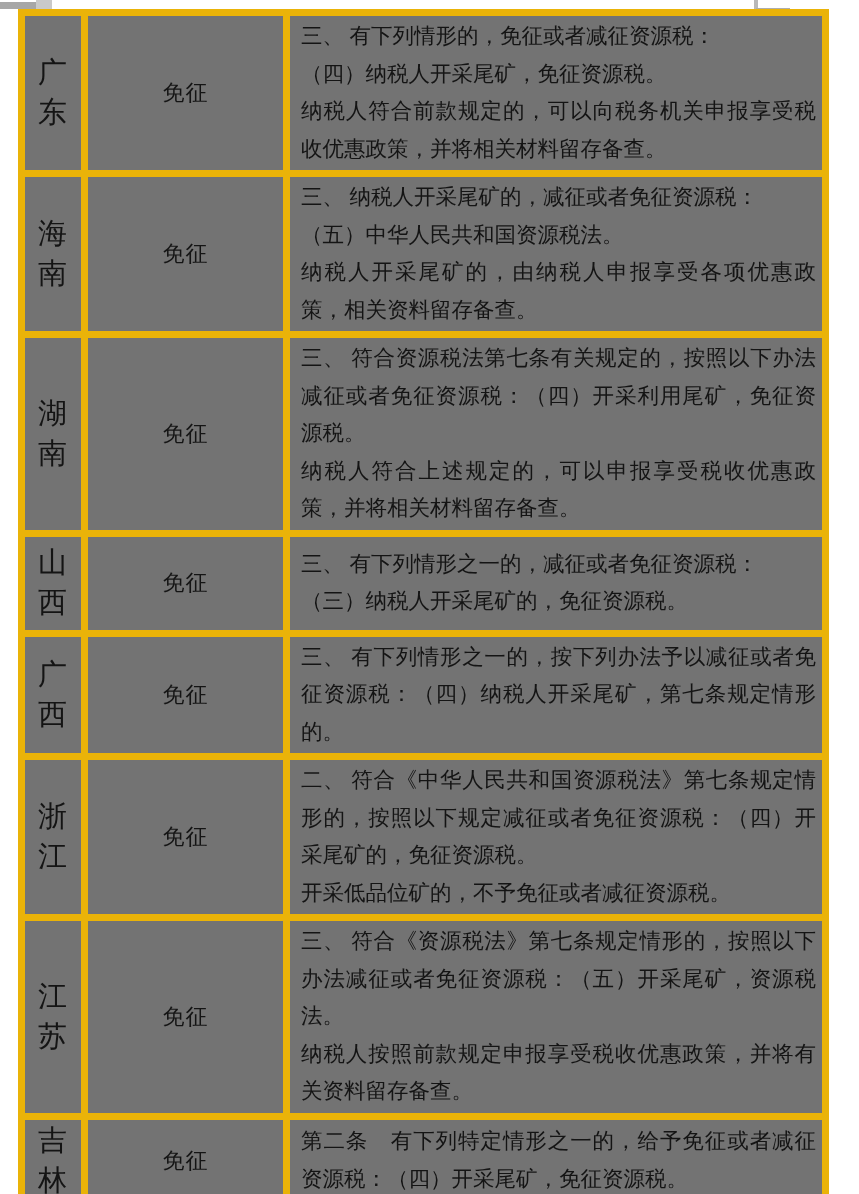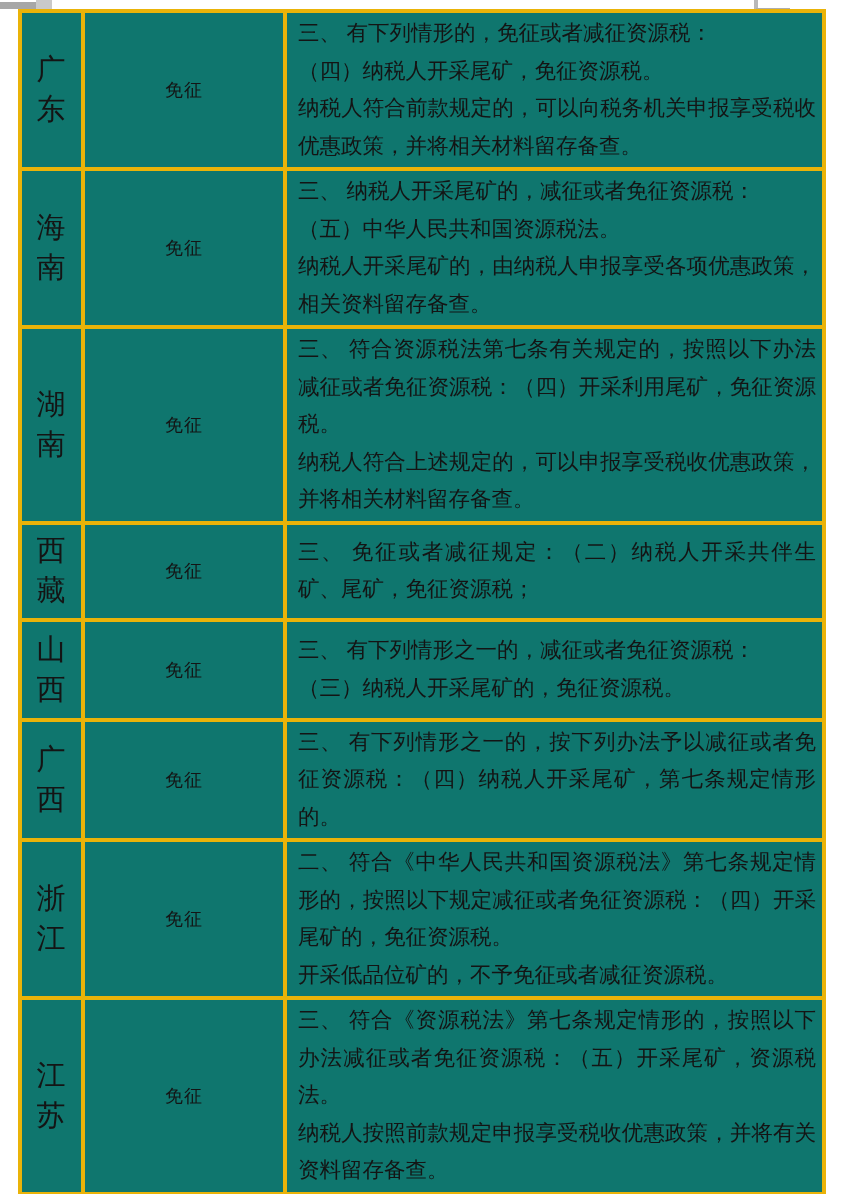--- a/index.html
+++ b/index.html
@@ -29,34 +29,34 @@
 
   table.policy-table {
     position: absolute;
     left: 18px;
     top: 9px;
     width: 804px;
     border-collapse: collapse;
     table-layout: fixed;
   }
   .policy-table td {
-    border: 4px solid #eab308;
-    background: #0f766e;
+    border: 7px solid #eab308;
+    background: #737373;
     overflow: hidden;
   }
   .c-prov {
     text-align: center;
     vertical-align: middle;
     font-size: 29px;
     letter-spacing: 1px;
   }
   .c-status {
     text-align: center;
     vertical-align: middle;
-    font-size: 18px;
+    font-size: 22px;
     letter-spacing: 1px;
   }
   .c-policy {
     vertical-align: middle;
     padding: 2px 6px 2px 11px;
     font-size: 21.5px;
     line-height: 37.5px;
   }
   .para {
     text-align: justify;
@@ -104,27 +104,20 @@
 
       <tr style="height:150px">
         <td class="c-prov">湖南</td>
         <td class="c-status">免征</td>
         <td class="c-policy">
           <div class="para">三、 符合资源税法第七条有关规定的，按照以下办法减征或者免征资源税：（四）开采利用尾矿，免征资源税。</div>
           <div class="para">纳税人符合上述规定的，可以申报享受税收优惠政策，并将相关材料留存备查。</div>
         </td>
       </tr>
 
-      <tr style="height:97px">
-        <td class="c-prov">西藏</td>
-        <td class="c-status">免征</td>
-        <td class="c-policy">
-          <div class="para">三、 免征或者减征规定：（二）纳税人开采共伴生矿、尾矿，免征资源税；</div>
-        </td>
-      </tr>
 
       <tr style="height:100px">
         <td class="c-prov">山西</td>
         <td class="c-status">免征</td>
         <td class="c-policy">
           <div class="para">三、 有下列情形之一的，减征或者免征资源税：</div>
           <div class="para">（三）纳税人开采尾矿的，免征资源税。</div>
         </td>
       </tr>
 

